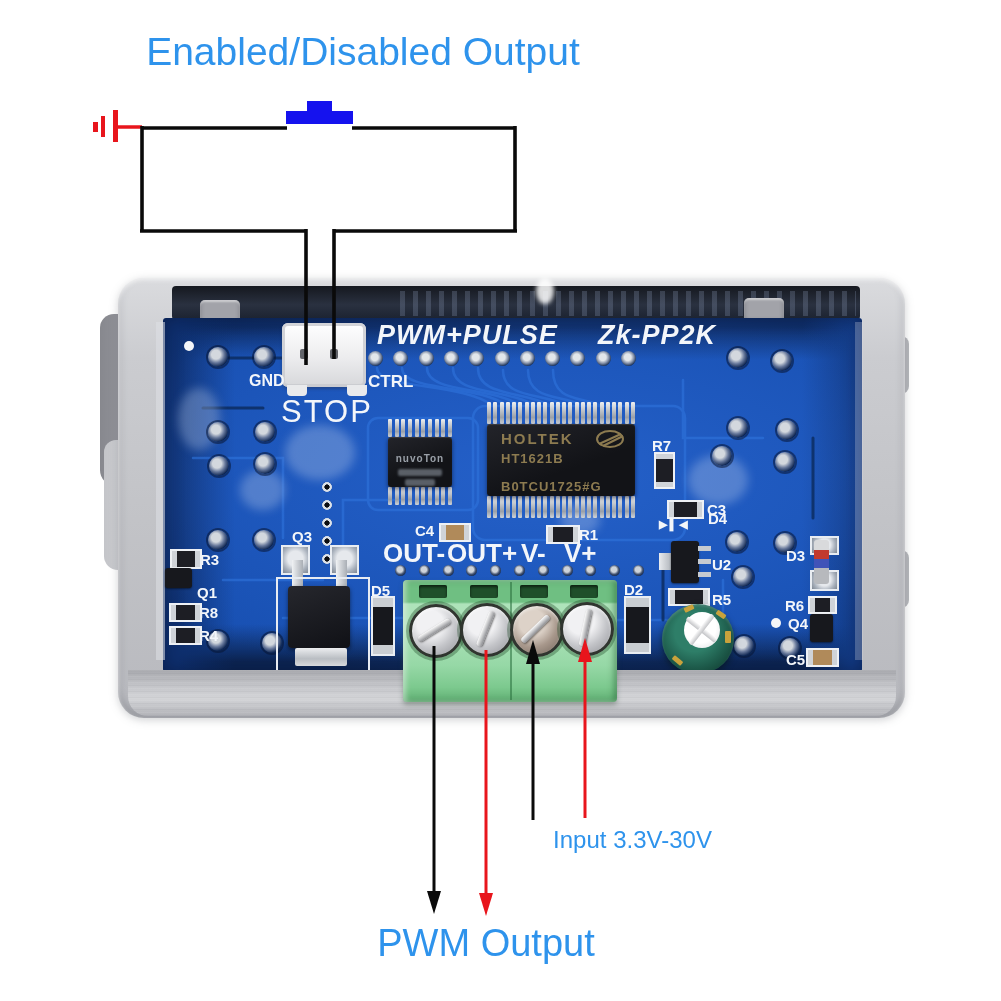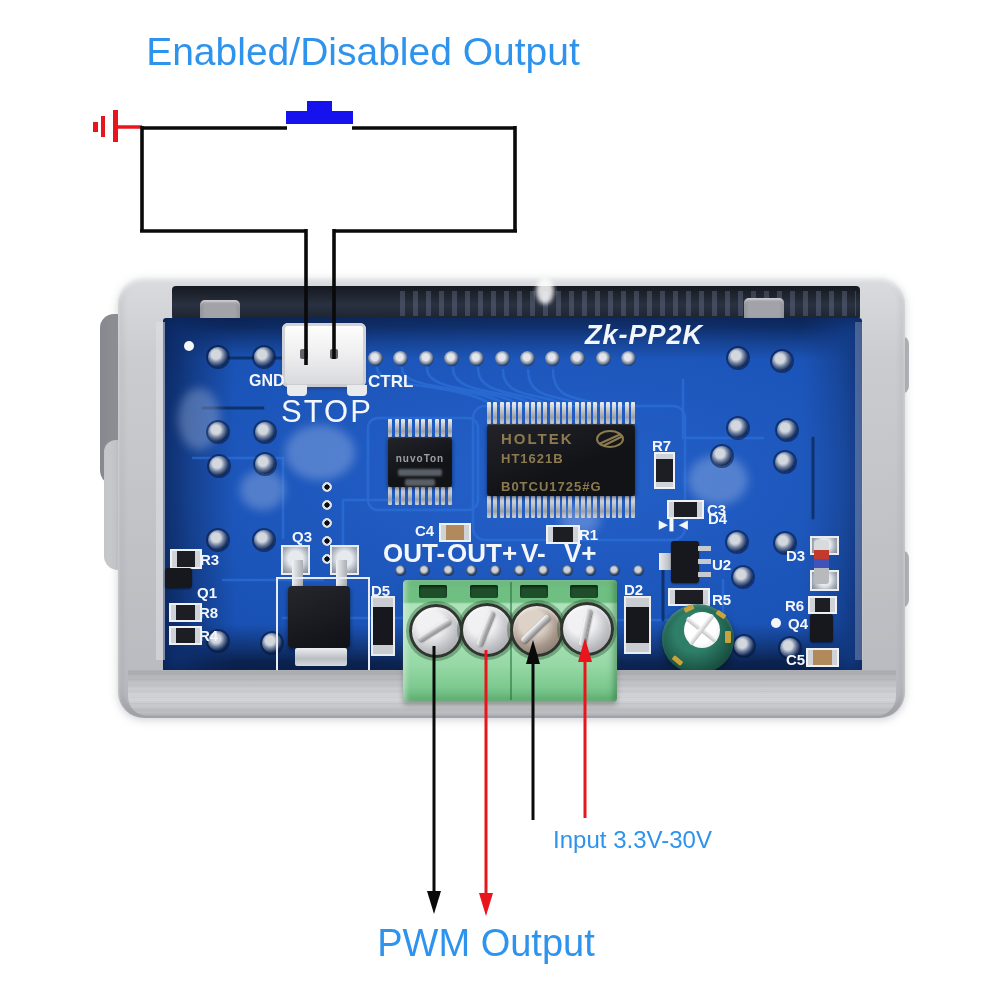--- a/index.html
+++ b/index.html
@@ -158,21 +158,22 @@
         <path d="M100,90 H40"></path>
     </g>
   </svg>
 
   <div class="glue" style="left:285px;top:425px;width:70px;height:55px;"></div>
   <div class="glue" style="left:240px;top:470px;width:45px;height:40px;"></div>
   <div class="glue" style="left:688px;top:455px;width:60px;height:50px;"></div>
   <div class="glue" style="left:560px;top:505px;width:40px;height:30px;"></div>
   <div class="glue" style="left:178px;top:388px;width:42px;height:62px;"></div>
 
-  <div class="silk silk-title" style="left:585px;top:320px;">Zk-PP2K</div>
+  <div class="silk silk-title" style="left:377px;top:320px;">PWM+PULSE</div>
+  <div class="silk silk-title" style="left:598px;top:320px;">Zk-PP2K</div>
 
   <div class="jst">
     <div class="hole" style="left:18px;"></div>
     <div class="hole" style="left:48px;"></div>
   </div>
   <div class="jst-wing" style="left:287px;"></div>
   <div class="jst-wing" style="left:347px;"></div>
   <div class="silk" style="left:249px;top:372px;font-size:16px;">GND</div>
   <div class="silk" style="left:368px;top:372px;font-size:17px;">CTRL</div>
   <div class="silk" style="left:281px;top:394px;font-size:31px;letter-spacing:2px;font-weight:400;">STOP</div>

